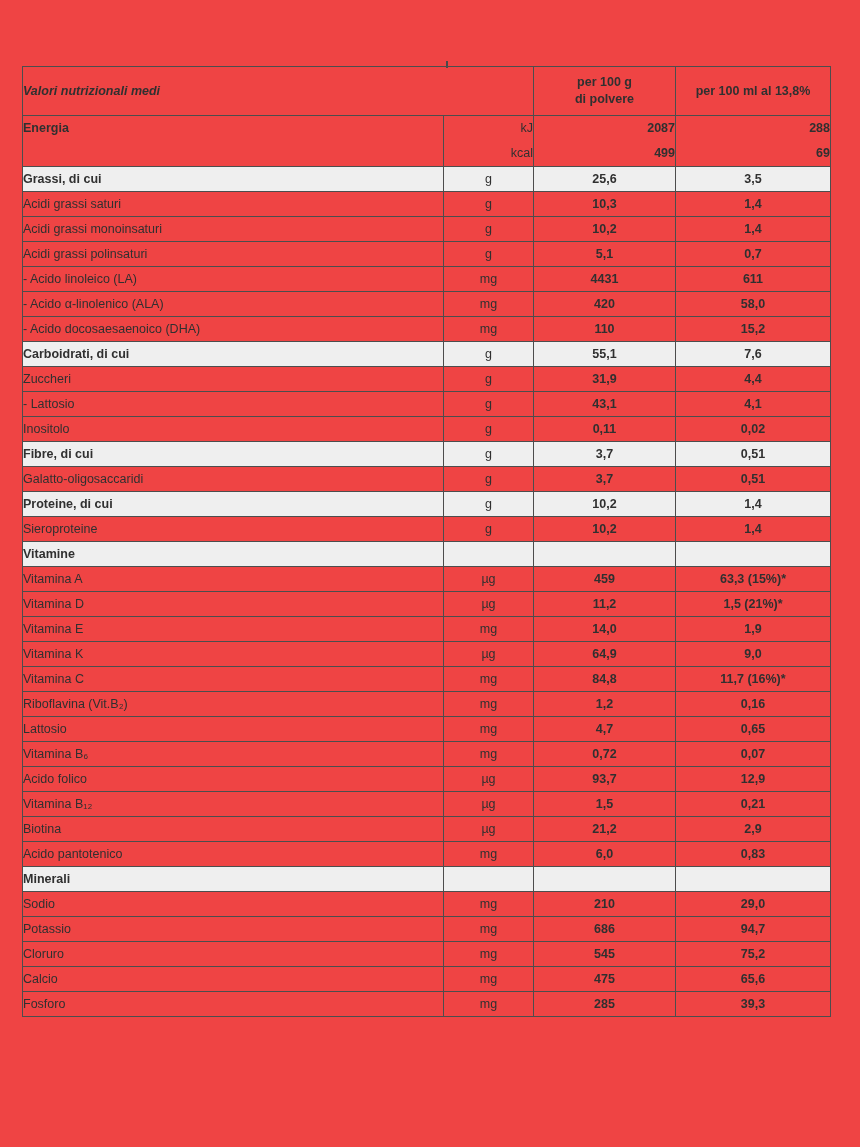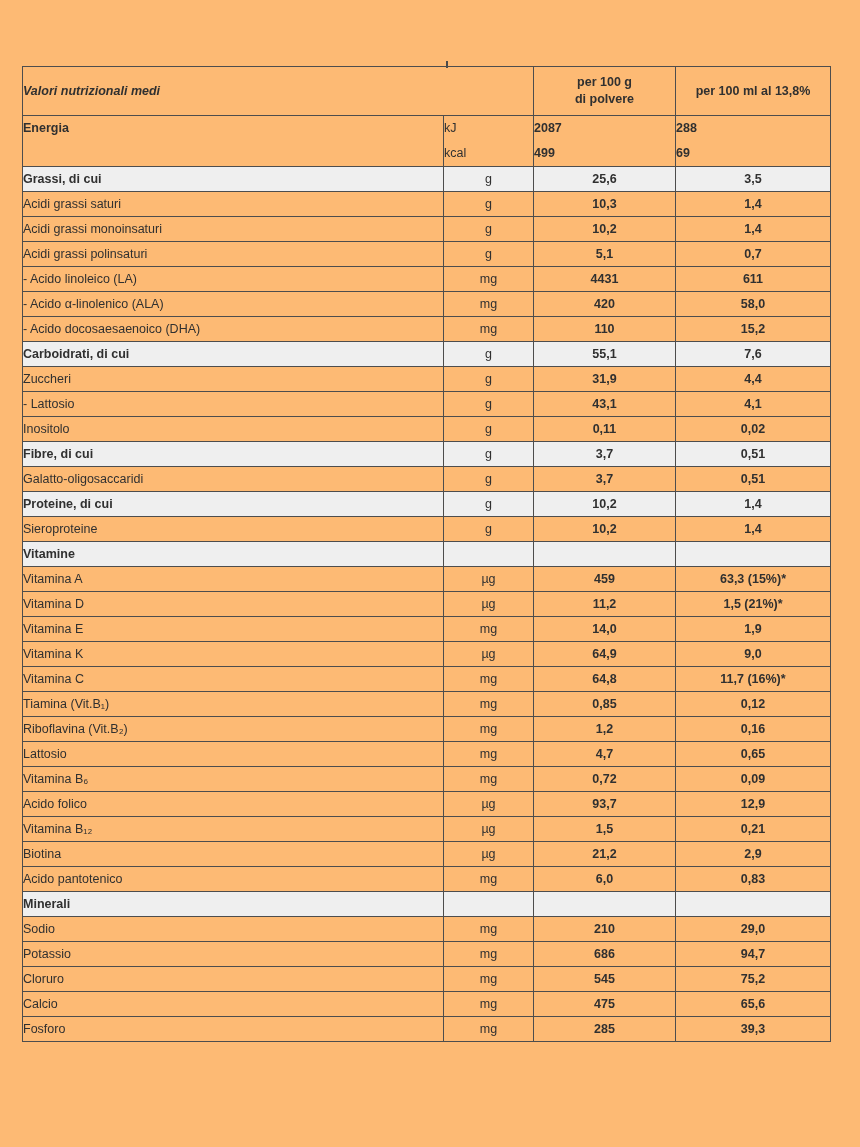--- a/index.html
+++ b/index.html
@@ -11,21 +11,21 @@
     height: 1147px;
     background: #ffffff;
     font-family: "Liberation Sans", sans-serif;
     color: #303030;
     position: relative;
     overflow: hidden;
   }
   .page {
     position: absolute;
     inset: 0;
-    background: #fdba74;
+    background: #ef4444;
   }
   .tick {
     position: absolute;
     left: 446px;
     top: 61px;
     width: 2px;
     height: 7px;
     background: #4a4a4a;
   }
   table.nutrition {
@@ -70,21 +70,21 @@
   tr.energy td.lbl {
     vertical-align: top;
     padding-top: 5px;
   }
   tr.energy td.unit, tr.energy td.val {
     vertical-align: top;
   }
   .stack {
     height: 25px;
     line-height: 25px;
-    text-align: left;
+    text-align: right;
   }
   
   tr.row {
     height: 25px;
   }
   tr.sec td {
     background: #efefef;
   }
   td.lbl {
     text-align: left;
@@ -254,46 +254,40 @@
         </tr>
         <tr class="row">
           <td class="lbl">Vitamina K</td>
           <td class="unit">µg</td>
           <td class="val">64,9</td>
           <td class="val">9,0</td>
         </tr>
         <tr class="row">
           <td class="lbl">Vitamina C</td>
           <td class="unit">mg</td>
-          <td class="val">64,8</td>
+          <td class="val">84,8</td>
           <td class="val">11,7 (16%)*</td>
-        </tr>
-        <tr class="row">
-          <td class="lbl">Tiamina (Vit.B₁)</td>
-          <td class="unit">mg</td>
-          <td class="val">0,85</td>
-          <td class="val">0,12</td>
         </tr>
         <tr class="row">
           <td class="lbl">Riboflavina (Vit.B₂)</td>
           <td class="unit">mg</td>
           <td class="val">1,2</td>
           <td class="val">0,16</td>
         </tr>
         <tr class="row">
           <td class="lbl">Lattosio</td>
           <td class="unit">mg</td>
           <td class="val">4,7</td>
           <td class="val">0,65</td>
         </tr>
         <tr class="row">
           <td class="lbl">Vitamina B₆</td>
           <td class="unit">mg</td>
           <td class="val">0,72</td>
-          <td class="val">0,09</td>
+          <td class="val">0,07</td>
         </tr>
         <tr class="row">
           <td class="lbl">Acido folico</td>
           <td class="unit">µg</td>
           <td class="val">93,7</td>
           <td class="val">12,9</td>
         </tr>
         <tr class="row">
           <td class="lbl">Vitamina B₁₂</td>
           <td class="unit">µg</td>

